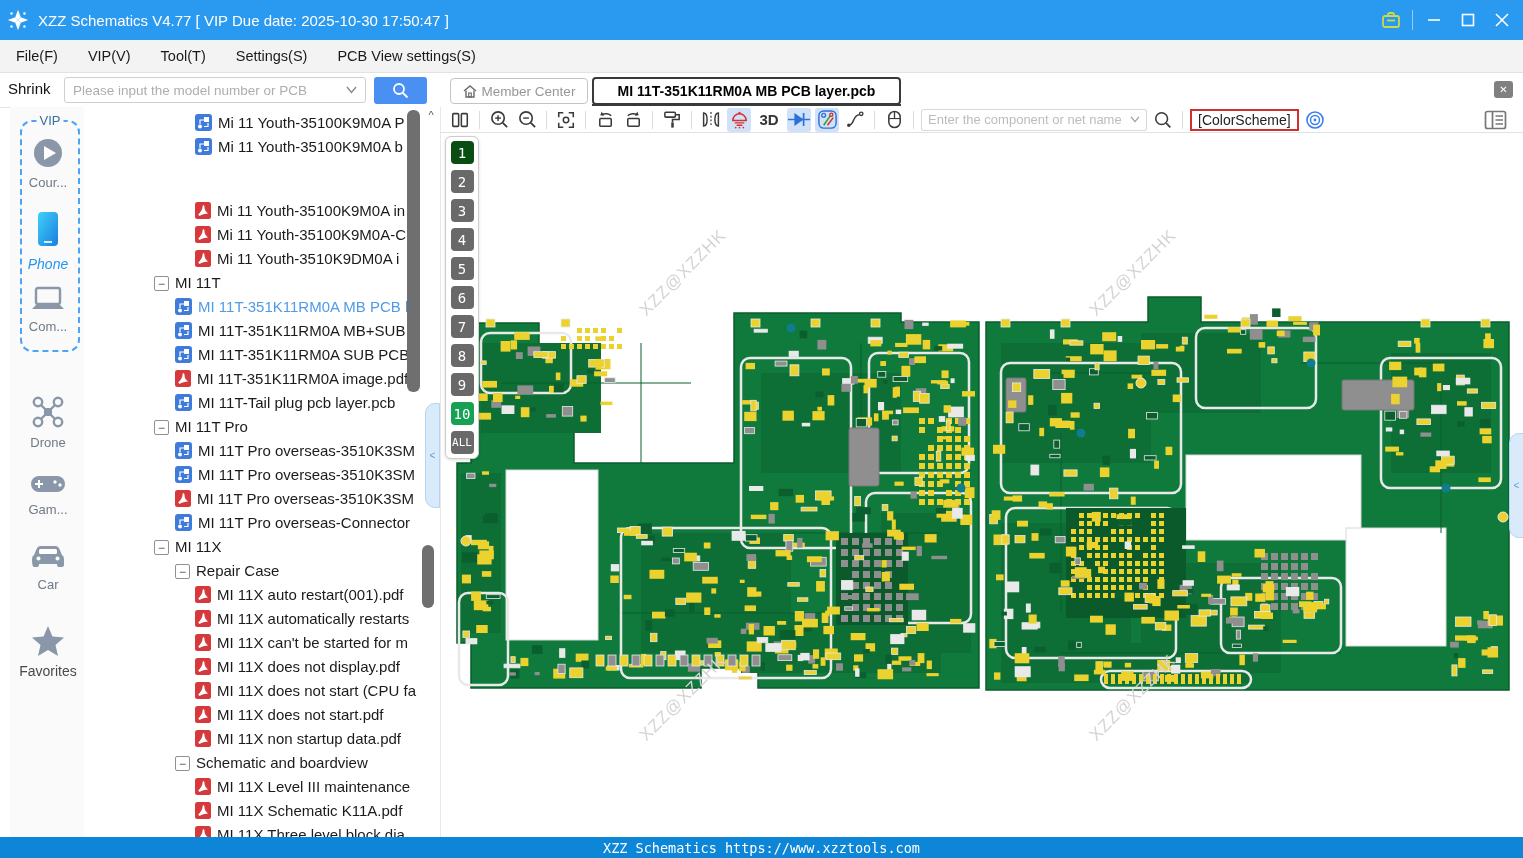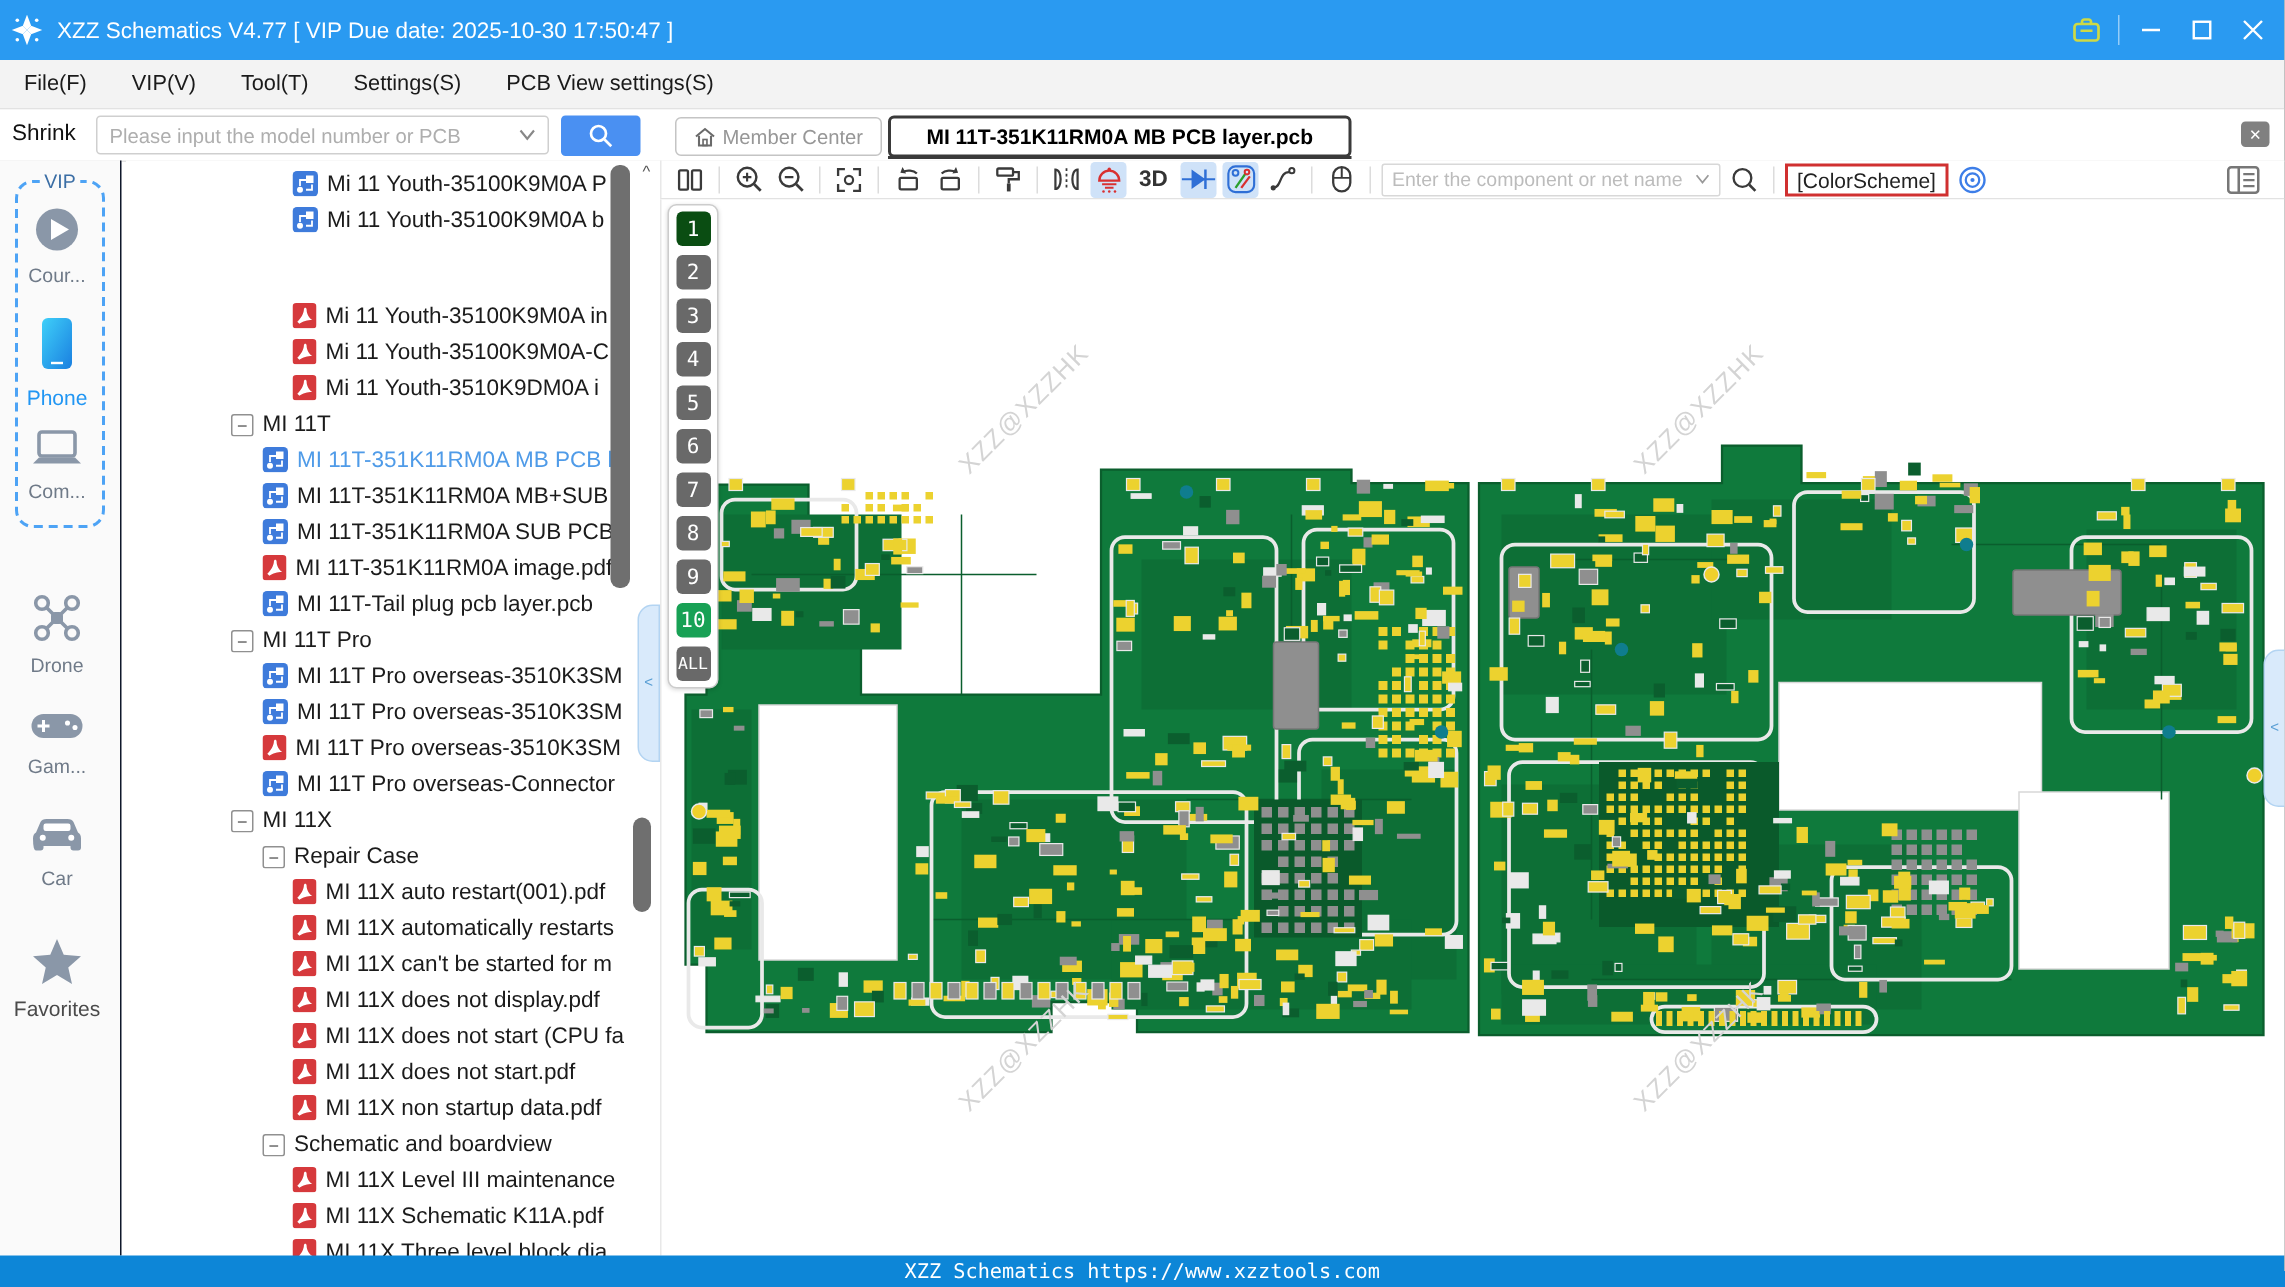--- a/index.html
+++ b/index.html
@@ -35,21 +35,21 @@
   .tbi{width:24px;height:24px;display:flex;align-items:center;justify-content:center;flex:0 0 auto;}
   .tbi.hl{background:#cfe2f8;border-radius:3px;}
   .tsep{width:1px;height:18px;background:#dcdcdc;margin:0 3px;flex:0 0 auto;}
   #threed{font-size:15px;font-weight:bold;color:#333;width:28px;text-align:center;flex:0 0 auto;}
   #net-input{width:226px;height:22px;border:1px solid #d8d8d8;border-radius:2px;display:flex;align-items:center;
              padding:0 6px;box-sizing:border-box;flex:0 0 auto;}
   #net-input .ph{color:#bcbcbc;font-size:13px;flex:1;white-space:nowrap;overflow:hidden;}
   #colorscheme{border:2px solid #d03030;padding:1px 6px;font-size:14px;color:#222;background:#fff;flex:0 0 auto;}
   #layers-panel-icon{position:absolute;right:16px;top:110px;}
   
-  #sidebar{left:0;top:107px;width:80px;height:730px;background:#fafafa;border-right:1px solid #0f172a;}
+  #sidebar{left:10px;top:107px;width:80px;height:730px;background:#fafafa;border-right:1px solid #0f172a;}
   .dashbox{position:absolute;left:10px;width:56px;border-radius:12px;}
   .dashbox .boxlabel{position:absolute;top:-9px;left:50%;transform:translateX(-50%);background:#fafafa;
                      padding:0 3px;font-size:13px;white-space:nowrap;}
   .side-item{position:absolute;left:0;width:76px;text-align:center;}
   .side-label{font-size:13px;color:#6f7a88;margin-top:2px;}
   
   #tree{left:84px;top:107px;width:356px;height:731px;background:#fff;overflow:hidden;}
   .tree-row{height:24px;display:flex;align-items:flex-end;gap:6px;white-space:nowrap;overflow:hidden;}
   .tree-row .lbl{font-size:15px;color:#1b1b1b;}
   .tree-row.selected .lbl{color:#4f9be8;}
@@ -307,21 +307,21 @@
       <svg width="32" height="40" viewBox="0 0 32 40">
         <defs>
             <linearGradient id="pg" x1="0" y1="0" x2="1" y2="1">
               <stop offset="0" stop-color="#3fd0f9"></stop>
               <stop offset="1" stop-color="#1a7fe0"></stop>
             </linearGradient>
           </defs>
         <rect x="6" y="2" width="20" height="34" rx="4" fill="url(#pg)"></rect>
           <line x1="12" y1="32" x2="20" y2="32" stroke="#fff" stroke-width="1.6"></line>
       </svg>
-      <div class="side-label" style="color:#2196f3;font-size:14px;">Phone</div>
+      <div class="side-label" style="color:#2196f3;font-size:14px;font-style:italic;">Phone</div>
     </div>
     <div class="side-item" style="top:178px;">
       <svg width="36" height="28" viewBox="0 0 36 28">
           <rect x="6" y="3" width="24" height="16" rx="2" fill="none" stroke="#8a97a8" stroke-width="2.4"></rect>
           <path d="M2 24 H34 L30 20 H6 Z" fill="#8a97a8"></path>
         </svg>
       <div class="side-label">Com...</div>
     </div>
     <div class="side-item" style="top:288px;">
       <svg width="34" height="34" viewBox="0 0 34 34">

